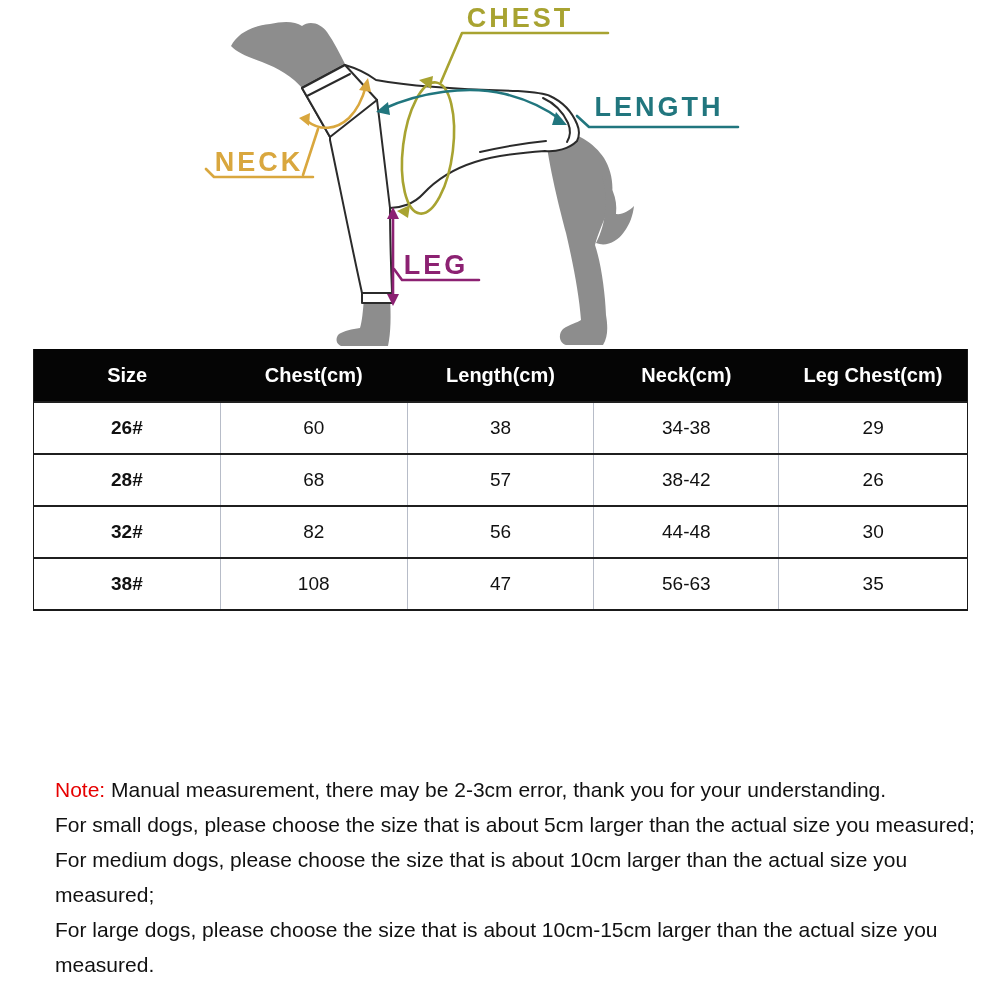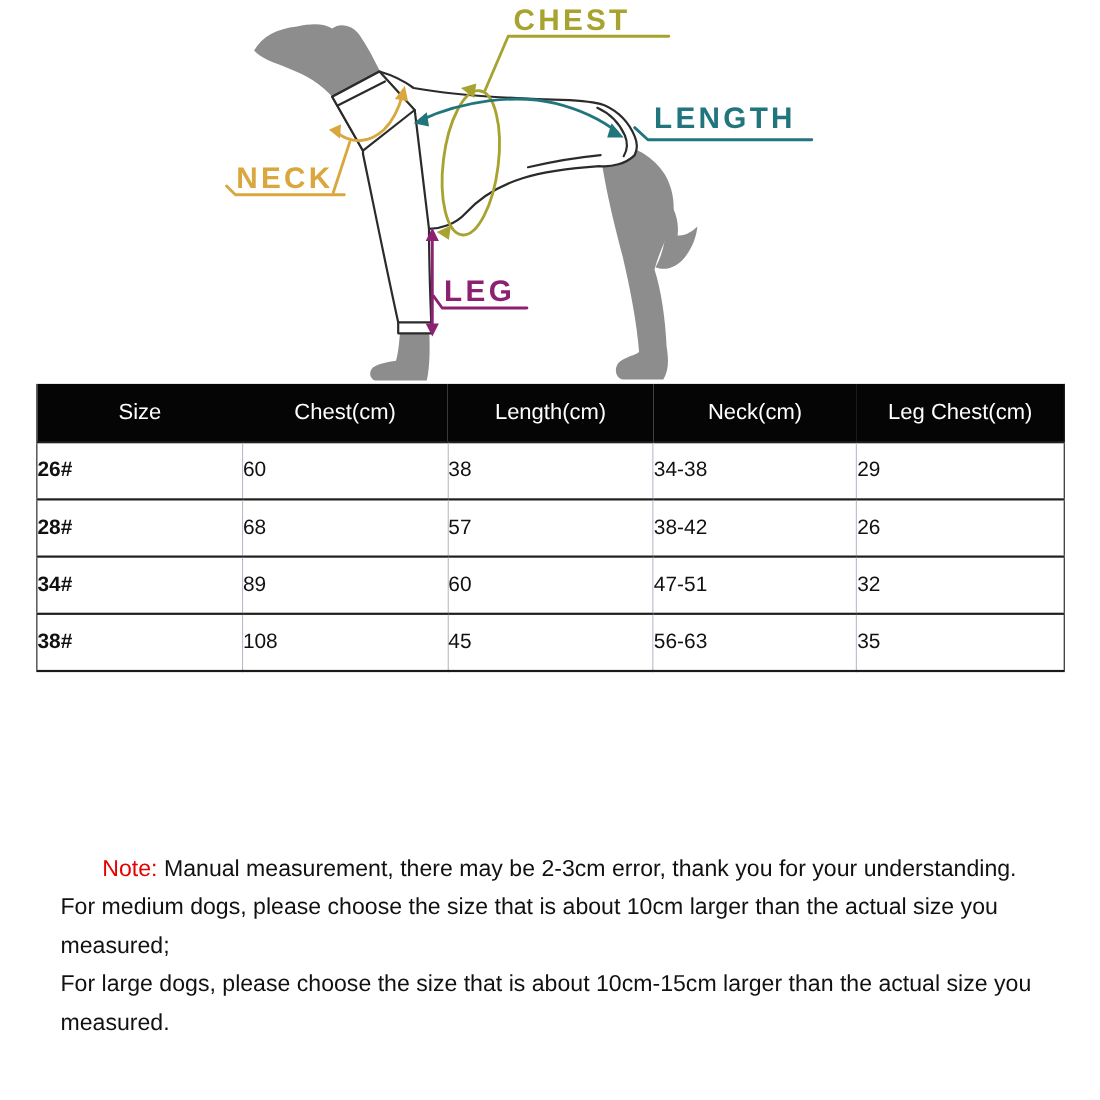--- a/index.html
+++ b/index.html
@@ -14,35 +14,35 @@
   .ann     { fill:none; stroke-width:2.6; stroke-linecap:round; stroke-linejoin:round; }
   .lbl     { font-weight:bold; font-size:27px; letter-spacing:3px; }
   
   .size-table {
     position:absolute; left:33px; top:349px; width:935px;
     border-collapse:collapse; table-layout:fixed;
     border-left:1px solid #1a1a1a; border-right:1px solid #1a1a1a;
     border-bottom:2px solid #1a1a1a;
   }
   .size-table th {
-    background:#050505; color:#ffffff; font-weight:normal; font-size:20px;
+    background:#050505; color:#ffffff; font-weight:bold; font-size:20px;
     height:52px; text-align:center; padding:0;
   }
   .size-table td {
     background:#ffffff; color:#111111; font-size:19px; height:50px;
-    text-align:left; padding:0;
+    text-align:center; padding:0;
     border-top:2px solid #1f1f1f; border-left:1px solid #b7bcc8;
   }
   .size-table td:first-child { border-left:none; font-weight:bold; }
   
   .notes {
     position:absolute; left:55px; top:772px; width:920px;
     font-size:21px; color:#111111; line-height:35px;
   }
-  .note-label { color:#e60000;margin-left:38px; }
+  .note-label { color:#e60000; }
 </style>
 </head>
 <body>
 
 <div class="page">
 
   <svg class="diagram" viewBox="0 0 1000 349">
 
     <path d="M 231,46 C 238,33 252,26 270,24 C 283,21 295,21 302,26
              C 309,20 321,23 327,32 C 334,42 340,54 346,66
@@ -126,36 +126,37 @@
         <td>29</td>
       </tr>
       <tr>
         <td>28#</td>
         <td>68</td>
         <td>57</td>
         <td>38-42</td>
         <td>26</td>
       </tr>
       <tr>
-        <td>34#</td>
-        <td>89</td>
-        <td>60</td>
-        <td>47-51</td>
-        <td>32</td>
+        <td>32#</td>
+        <td>82</td>
+        <td>56</td>
+        <td>44-48</td>
+        <td>30</td>
       </tr>
       <tr>
         <td>38#</td>
         <td>108</td>
-        <td>45</td>
+        <td>47</td>
         <td>56-63</td>
         <td>35</td>
       </tr>
     </tbody>
   </table>
 
   <div class="notes">
     <div><span class="note-label">Note:</span><span> Manual measurement, there may be 2-3cm error, thank you for your understanding.</span></div>
+    <div>For small dogs, please choose the size that is about 5cm larger than the actual size you measured;</div>
     <div>For medium dogs, please choose the size that is about 10cm larger than the actual size you measured;</div>
     <div>For large dogs, please choose the size that is about 10cm-15cm larger than the actual size you measured.</div>
 
   </div>
 
 </div>
 
 </body></html>

